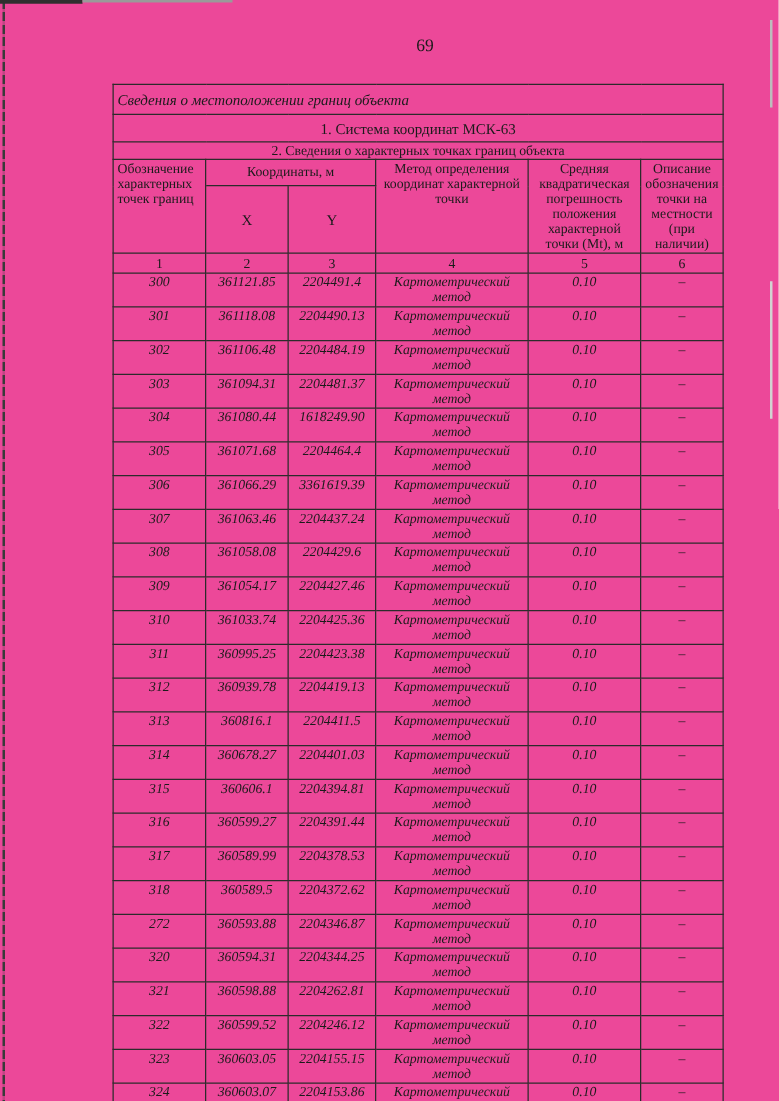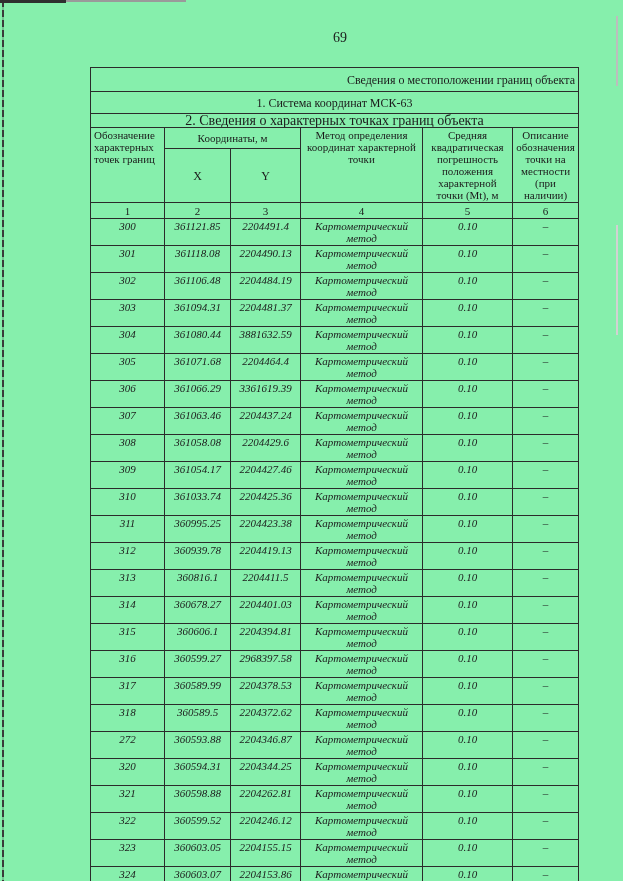--- a/index.html
+++ b/index.html
@@ -1,19 +1,19 @@
 <!DOCTYPE html>
 <html><head>
 <meta charset="utf-8">
 <style>
   html,body { margin:0; padding:0; background:#ffffff; }
   .page {
     position:relative;
     width:623px; height:881px;
-    background:#86efac;
+    background:#ec4899;
     font-family:"Liberation Serif","DejaVu Serif",serif;
     color:#1b1b1b;
     overflow:hidden;
   }
   
   .edge-left {
     position:absolute; left:2px; top:0; width:2px; height:881px;
     background:repeating-linear-gradient(to bottom,#3a3a3a 0 7px,rgba(60,60,60,.25) 7px 10px);
   }
   .edge-top-dark { position:absolute; left:0; top:0; width:66px; height:3px; background:#2f2f2f; }
@@ -28,25 +28,25 @@
     position:absolute; left:90px; top:67px;
     width:488px; table-layout:fixed;
     border-collapse:collapse;
     font-size:11px; line-height:12px;
   }
   .doc-table td {
     border:1px solid #2b2b2b;
     padding:1px 3px;
     overflow:hidden;
   }
-  td.title-cell { text-align:right; font-size:12px; height:21px; vertical-align:middle; }
+  td.title-cell { text-align:left; font-size:12px; height:21px; vertical-align:middle;font-style:italic; }
   td.section-cell { text-align:center; font-size:12px; vertical-align:middle; }
   tr.sec1-row { height:22px; }
   tr.sec2-row { height:14px; }
-  tr.sec2-row td { font-size:14px; padding-top:0; padding-bottom:0;font-family:Liberation Serif, serif; }
+  tr.sec2-row td { font-size:11px; padding-top:0; padding-bottom:0;font-family:Liberation Serif, serif; }
   tr.head-top { height:20px; }
   tr.head-sub { height:51px; }
   .head-cell { text-align:center; vertical-align:top; font-size:11px; }
   .head-cell.left { text-align:left; }
   td.xy-cell { text-align:center; vertical-align:middle; font-size:12px; }
   tr.nums-row { height:16px; }
   tr.nums-row td { text-align:center; vertical-align:middle; padding:0 2px; }
   tbody tr { height:25px;font-style:italic; }
   tbody tr.last-row { height:17px; }
   tbody td { text-align:center; vertical-align:top; }
@@ -139,21 +139,21 @@
           <td>303</td>
           <td>361094.31</td>
           <td>2204481.37</td>
           <td>Картометрический метод</td>
           <td>0.10</td>
           <td class="desc-cell">–</td>
         </tr>
         <tr>
           <td>304</td>
           <td>361080.44</td>
-          <td>3881632.59</td>
+          <td>1618249.90</td>
           <td>Картометрический метод</td>
           <td>0.10</td>
           <td class="desc-cell">–</td>
         </tr>
         <tr>
           <td>305</td>
           <td>361071.68</td>
           <td>2204464.4</td>
           <td>Картометрический метод</td>
           <td>0.10</td>
@@ -235,21 +235,21 @@
           <td>315</td>
           <td>360606.1</td>
           <td>2204394.81</td>
           <td>Картометрический метод</td>
           <td>0.10</td>
           <td class="desc-cell">–</td>
         </tr>
         <tr>
           <td>316</td>
           <td>360599.27</td>
-          <td>2968397.58</td>
+          <td>2204391.44</td>
           <td>Картометрический метод</td>
           <td>0.10</td>
           <td class="desc-cell">–</td>
         </tr>
         <tr>
           <td>317</td>
           <td>360589.99</td>
           <td>2204378.53</td>
           <td>Картометрический метод</td>
           <td>0.10</td>

